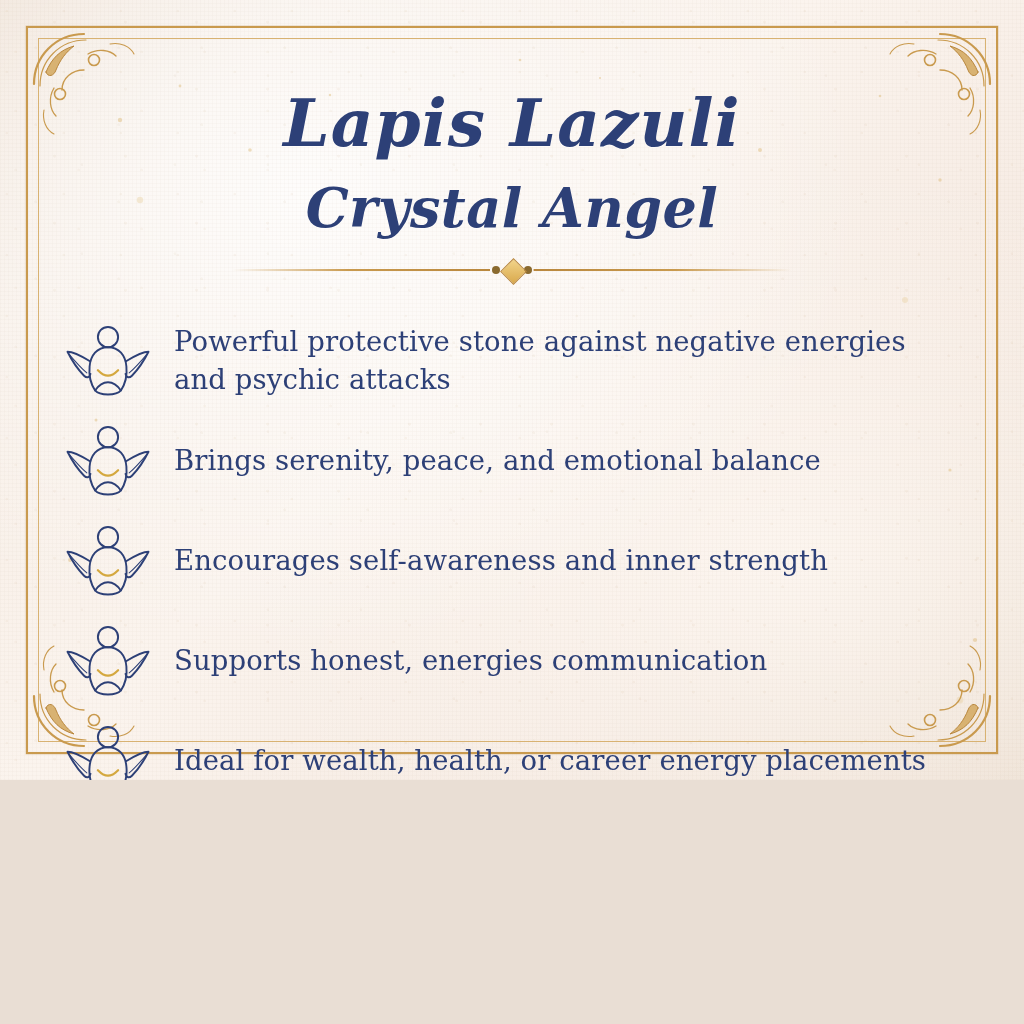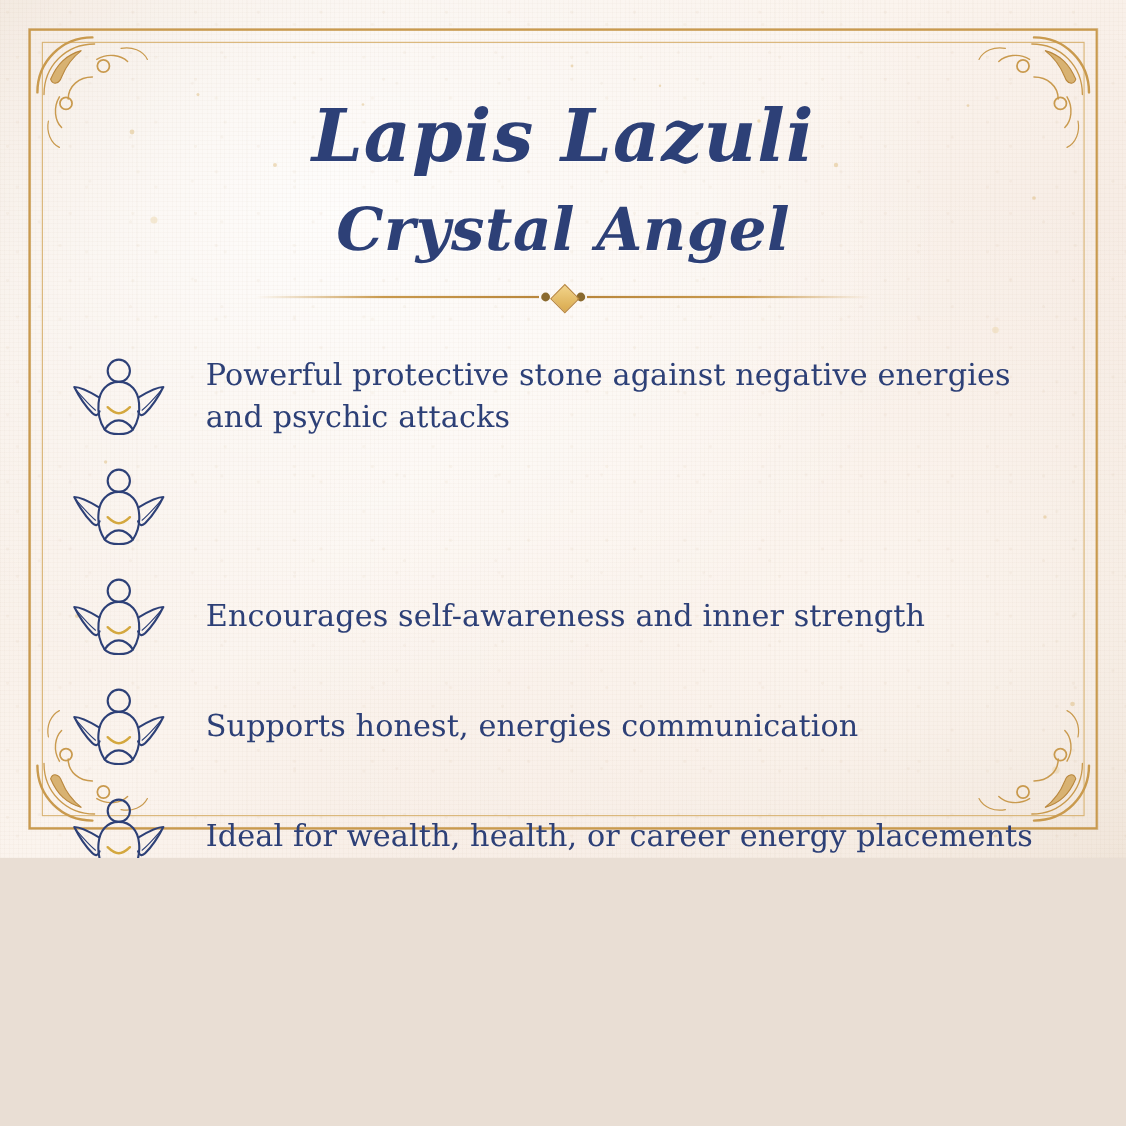--- a/index.html
+++ b/index.html
@@ -147,21 +147,20 @@
   }
 
   .list {
     margin-top: 26px;
   }
   .list-item {
     display: flex;
     align-items: center;
     min-height: 96px;
     padding: 2px 0;
-    gap: 13px;
   }
   .bullet-icon {
     flex: 0 0 96px;
     width: 96px;
     height: 96px;
     display: flex;
     align-items: center;
     justify-content: center;
   }
   .item-text {
@@ -315,20 +314,21 @@
       <path d="M50 35 C38 35 31 44 30 56 C29 66 32 76 36 82 C41 88 59 88 64 82 C68 76 71 66 70 56 C69 44 62 35 50 35 Z"></path>
       <path d="M36 82 C40 76 45 73 50 73 C55 73 60 76 64 82"></path>
       <path d="M30 50 C20 44 12 40 6 40 C10 48 16 58 24 66 C27 69 30 68 31 64"></path>
       <path d="M70 50 C80 44 88 40 94 40 C90 48 84 58 76 66 C73 69 70 68 69 64"></path>
       <path d="M8 43 C14 50 20 57 27 63" stroke-width="1.1"></path>
       <path d="M92 43 C86 50 80 57 73 63" stroke-width="1.1"></path>
       <path d="M39 60 C43 64 48 66 50 66 C52 66 57 64 61 60" stroke="#d4a83f" stroke-width="2.4"></path>
     </g>
   </svg>
 </div>
+          <div class="item-text">Brings serenity, peace, and emotional balance</div>
         </div>
         <div class="list-item">
           <div class="bullet-icon">
   <svg viewBox="0 0 100 100" width="92" height="92">
     <g fill="none" stroke="#2d4077" stroke-width="2.1" stroke-linecap="round" stroke-linejoin="round">
       <circle cx="50" cy="24" r="11"></circle>
       <path d="M50 35 C38 35 31 44 30 56 C29 66 32 76 36 82 C41 88 59 88 64 82 C68 76 71 66 70 56 C69 44 62 35 50 35 Z"></path>
       <path d="M36 82 C40 76 45 73 50 73 C55 73 60 76 64 82"></path>
       <path d="M30 50 C20 44 12 40 6 40 C10 48 16 58 24 66 C27 69 30 68 31 64"></path>
       <path d="M70 50 C80 44 88 40 94 40 C90 48 84 58 76 66 C73 69 70 68 69 64"></path>

